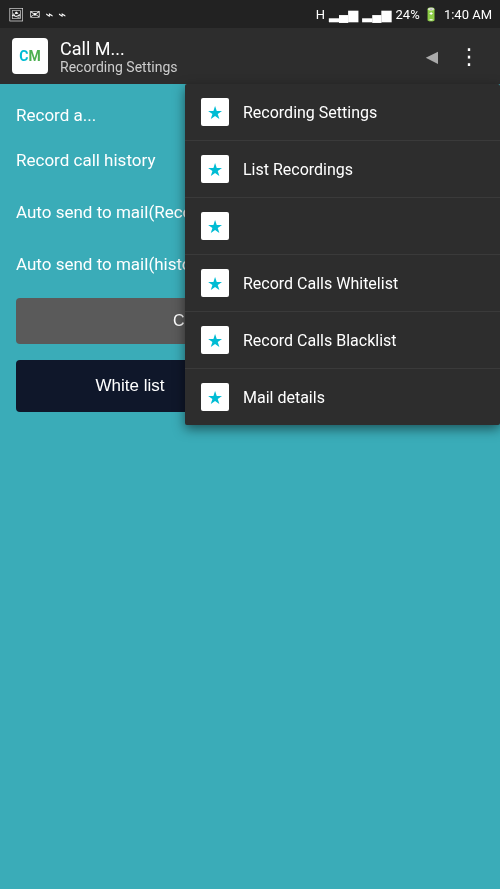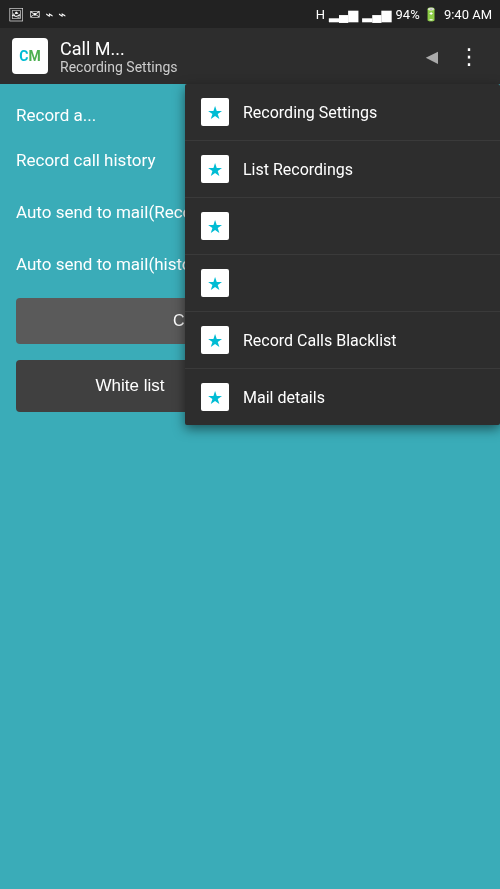--- a/index.html
+++ b/index.html
@@ -191,21 +191,21 @@
     }
 
     .bottom-buttons {
       display: flex;
       gap: 12px;
     }
 
     .bottom-btn {
       flex: 1;
       padding: 16px;
-      background-color: #404040;
+      background-color: #0f172a;
       color: white;
       font-size: 17px;
       border: none;
       border-radius: 4px;
       cursor: pointer;
       text-align: center;
     }
 
     
     .arrow-indicator {
@@ -220,23 +220,23 @@
   <div class="status-left">
     <span>🖼</span>
     <span>✉</span>
     <span>⌁</span>
     <span>⌁</span>
   </div>
   <div class="status-right">
     <span>H</span>
     <span>▂▄▆</span>
     <span>▂▄▆</span>
-    <span>94%</span>
+    <span>24%</span>
     <span>🔋</span>
-    <span>9:40 AM</span>
+    <span>1:40 AM</span>
   </div>
 </div>
 
 <div class="app-bar">
   <div class="app-logo">
     <span class="logo-c">C</span>
     <span class="logo-m">M</span>
   </div>
   <div style="flex:1">
     <div class="app-title">Call M...</div>
@@ -253,20 +253,21 @@
   </div>
   <div class="menu-item">
     <div class="menu-star">★</div>
     <span class="menu-label">List Recordings</span>
   </div>
   <div class="menu-item">
     <div class="menu-star">★</div>
   </div>
   <div class="menu-item">
     <div class="menu-star">★</div>
+    <span class="menu-label">Record Calls Whitelist</span>
   </div>
   <div class="menu-item">
     <div class="menu-star">★</div>
     <span class="menu-label">Record Calls Blacklist</span>
   </div>
   <div class="menu-item">
     <div class="menu-star">★</div>
     <span class="menu-label">Mail details</span>
   </div>
 </div>

